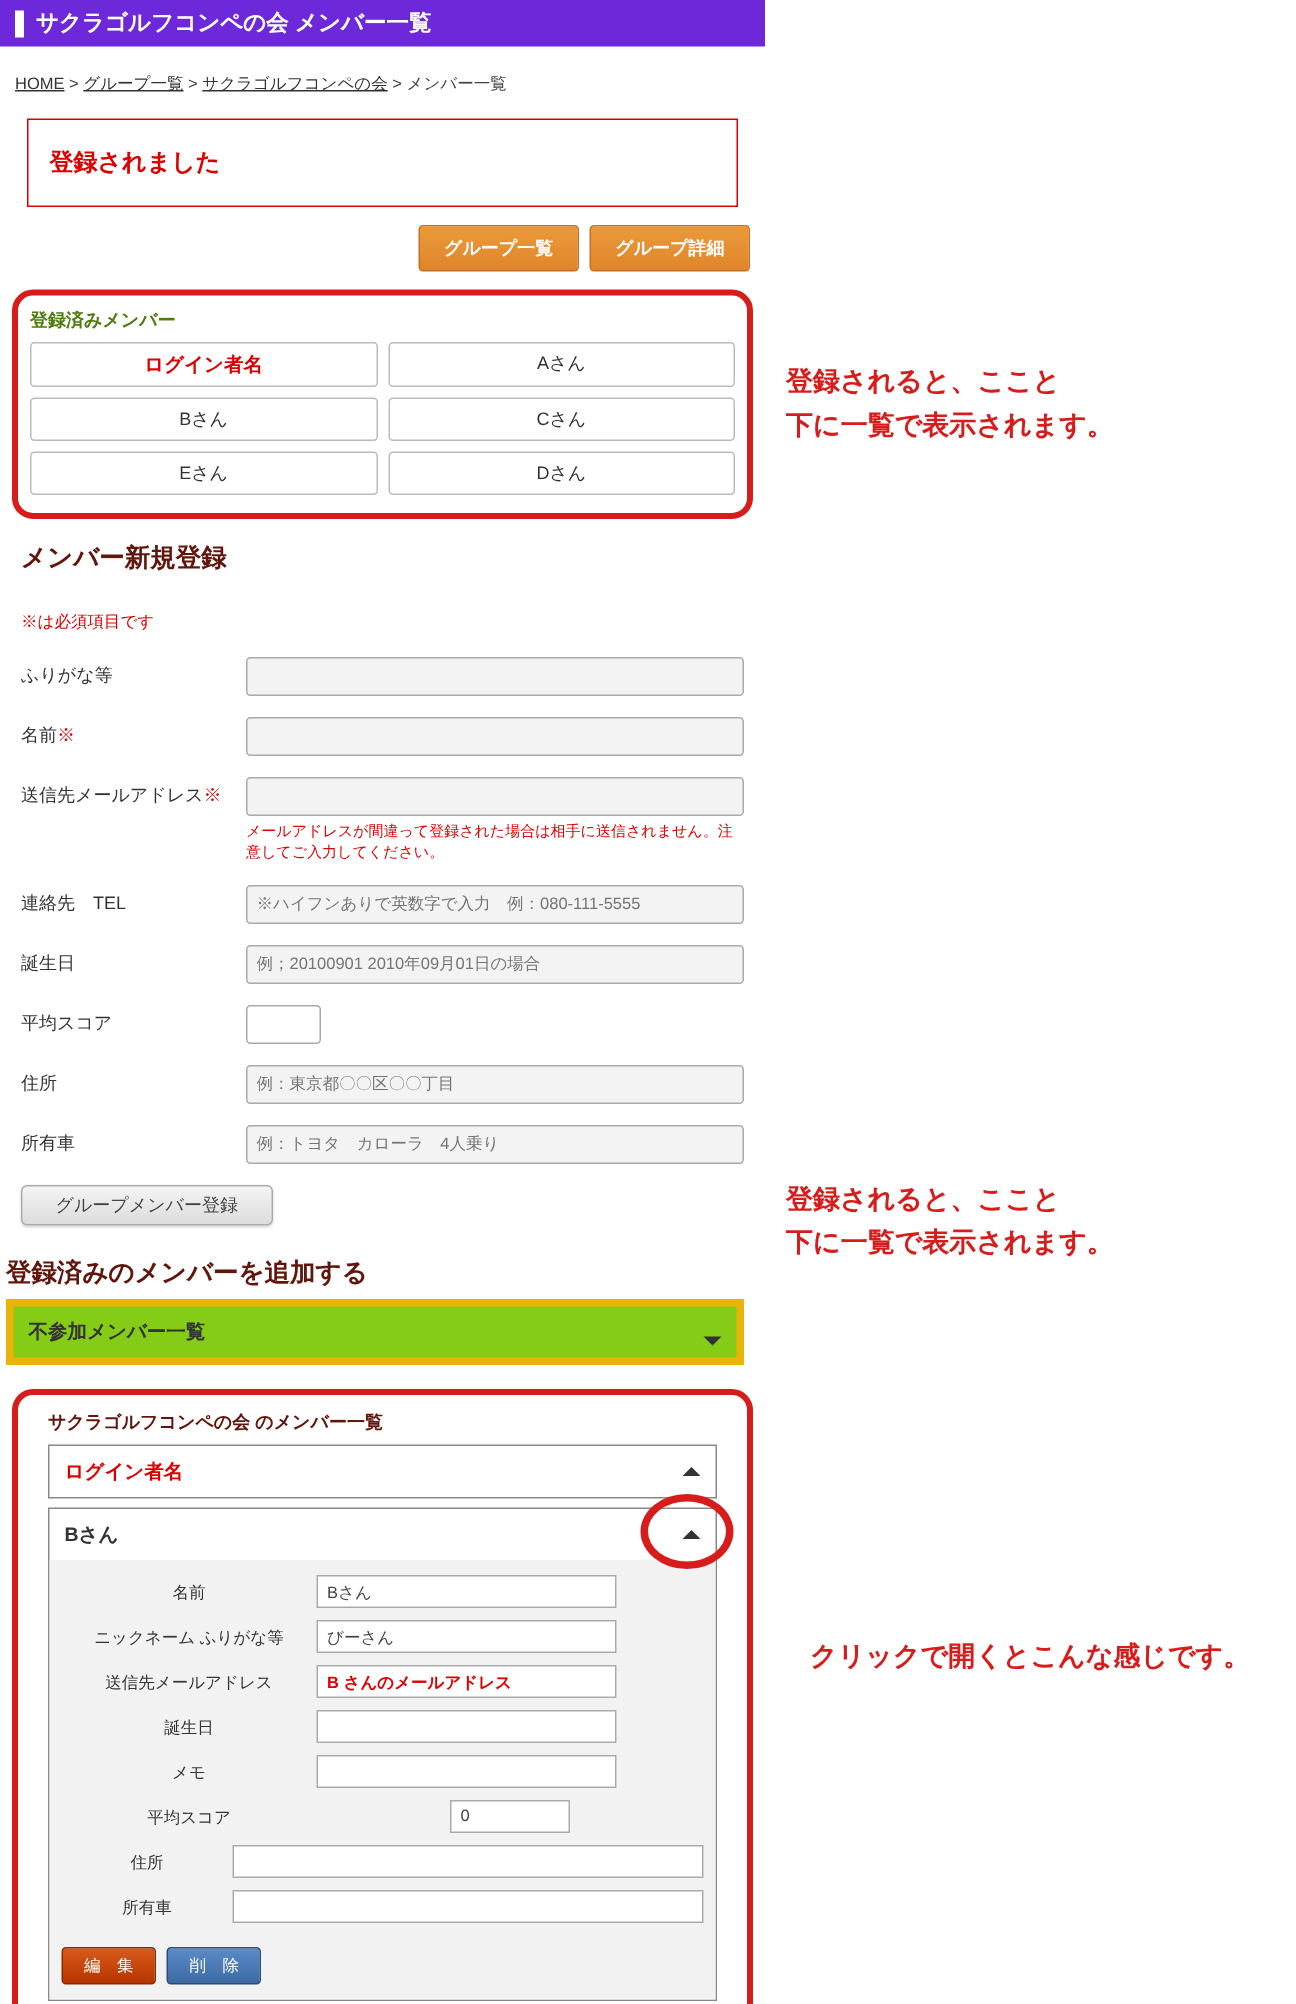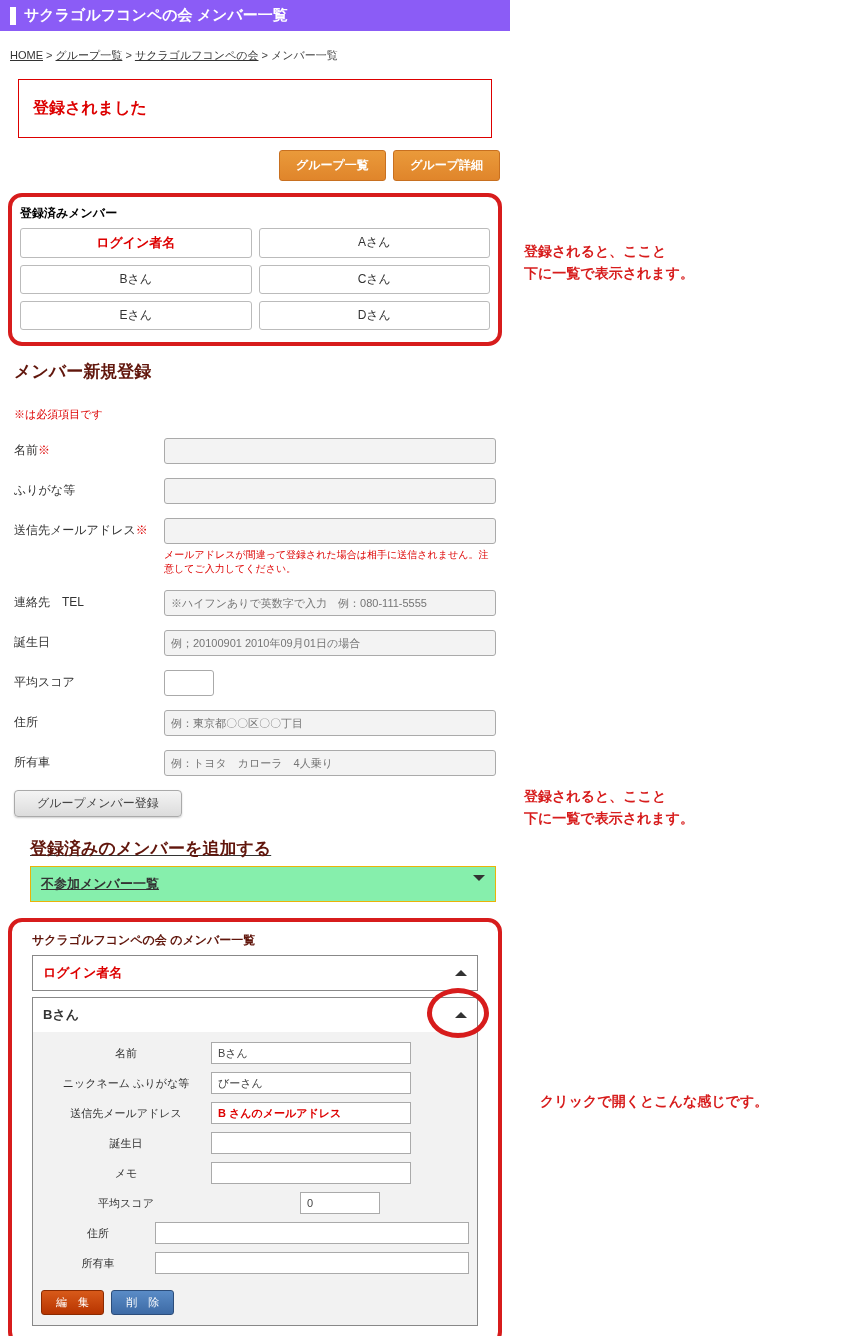--- a/index.html
+++ b/index.html
@@ -1,64 +1,64 @@
 <!DOCTYPE html>
 <html><head>
 <meta charset="utf-8">
 <style>
 * { box-sizing: border-box; margin: 0; padding: 0; }
 body { font-family: "Hiragino Kaku Gothic Pro", "Meiryo", sans-serif; font-size: 12px; color: #333; background: #fff; width: 864px; }
 .container { width: 510px; position: relative; }
-.header-bar { background: #8b5cf6; color: #fff; padding: 6px 10px; display: flex; align-items: center; }
+.header-bar { background: #6d28d9; color: #fff; padding: 6px 10px; display: flex; align-items: center; }
 .header-bar .mark { width: 6px; height: 18px; background: #fff; margin-right: 8px; }
 .header-bar .title { font-size: 15px; font-weight: bold; }
 .breadcrumb { font-size: 11px; padding: 6px 10px; color: #444; margin-top: 11px; }
 .breadcrumb a { color: #333; text-decoration: underline; cursor: pointer; }
 .alert-box { margin: 10px 18px 12px 18px; border: 1px solid #d00; background: #ffffff; color: #d00; font-weight: bold; font-size: 16px; padding: 18px 14px; }
 .btn-row { text-align: right; padding: 0 10px 12px 0; }
 .orange-btn { display: inline-block; background: linear-gradient(#ea9a3a,#e0852b); color: #fff; font-size: 12px; font-weight: bold; padding: 6px 16px; border-radius: 3px; border: 1px solid #c87020; cursor: pointer; margin-left: 4px; }
 .red-panel { margin: 0 8px 14px 8px; border: 4px solid #d71c1c; border-radius: 14px; padding: 8px 8px 12px 8px; position: relative; }
-.section-title { color: #000000; font-weight: bold; font-size: 12px; margin-bottom: 6px; font-family: Liberation Serif, serif; }
+.section-title { color: #4d7c0f; font-weight: bold; font-size: 12px; margin-bottom: 6px; font-family: Liberation Serif, serif; }
 .member-grid { display: grid; grid-template-columns: 1fr 1fr; gap: 7px; }
 .member-cell { border: 1px solid #bbb; border-radius: 3px; background: #fff; text-align: center; padding: 5px 0; font-size: 12px; cursor: pointer; }
 .member-cell.login { color: #d00; font-weight: bold; font-size: 13px; }
 .reg-section { padding: 0 14px 14px 14px; }
 .reg-title { color: #61160c; font-weight: bold; font-size: 17px; margin: 6px 0; }
 .required-note { color: #d00; font-size: 11px; margin: 24px 0 16px 0; font-family: Liberation Mono, monospace; }
 .form-row { display: flex; align-items: flex-start; margin-bottom: 14px; }
 .form-label { width: 150px; font-size: 12px; color: #333; padding-top: 4px; }
 .form-label .req { color: #d00; }
 .form-input-wrap { flex: 1; }
 .text-input { width: 100%; height: 26px; border: 1px solid #aaa; border-radius: 3px; background: #f3f3f3; padding: 0 6px; font-size: 11px; color: #aaa; }
 .text-input.small { width: 50px; background: #fff; }
 .field-note { color: #d00; font-size: 10px; margin-top: 4px; line-height: 1.4; }
 .register-btn { display: inline-block; background: linear-gradient(#f4f4f4,#dcdcdc); border: 1px solid #aaa; border-radius: 4px; padding: 4px 22px; font-size: 12px; color: #444; cursor: pointer; box-shadow: 0 1px 2px rgba(0,0,0,0.2); }
-.add-section { padding: 0 14px 16px 30px; text-decoration: underline; }
-.dropdown-bar { border: 1px solid #eab308; background: #86efac; padding: 8px 10px; font-size: 13px; font-weight: bold; display: flex; justify-content: space-between; align-items: flex-start; cursor: pointer; }
+.add-section { padding: 0 14px 16px 4px; }
+.dropdown-bar { border: 5px solid #eab308; background: #84cc16; padding: 8px 10px; font-size: 13px; font-weight: bold; display: flex; justify-content: space-between; align-items: flex-end; cursor: pointer; }
 .chev { width: 0; height: 0; border-left: 6px solid transparent; border-right: 6px solid transparent; border-top: 6px solid #333; }
 .chev.up { border-top: none; border-bottom: 6px solid #333; }
 .member-list-section { margin: 0 8px 10px 8px; padding: 10px 20px; border: 4px solid #d71c1c; border-radius: 14px; }
 .member-list-title { color: #61160c; font-weight: bold; font-size: 12px; margin-bottom: 6px; }
 .accordion-item { border: 1px solid #888; background: #fff; margin-bottom: 6px; }
 .accordion-head { display: flex; justify-content: space-between; align-items: center; padding: 8px 10px; cursor: pointer; font-size: 13px; font-weight: bold; }
 .accordion-head.red { color: #d00; }
 .detail-panel { background: #f2f2f2; padding: 10px 8px; }
 .detail-row { display: flex; align-items: center; margin-bottom: 8px; font-size: 11px; }
 .detail-label { width: 170px; text-align: center; color: #333; }
 .detail-input { border: 1px solid #aaa; height: 22px; padding: 0 6px; font-size: 11px; background: #fff; color: #444; }
 .detail-input.red-text { color: #d00; font-weight: bold; }
 .detail-input.w200 { width: 200px; }
 .detail-input.w80 { width: 80px; text-align: left; }
 .detail-input.full { width: 330px; }
 .btn-bar { padding: 8px 0 0 0; }
 .mini-btn { display: inline-block; color: #fff; padding: 4px 14px; border-radius: 3px; font-size: 11px; cursor: pointer; margin-right: 4px; }
 .mini-btn.edit { background: linear-gradient(#d85a1a,#b73400); border: 1px solid #8a2a00; }
 .mini-btn.del { background: linear-gradient(#5a8cc7,#3d6aa5); border: 1px solid #2c4d7a; }
 .circle-highlight { position: absolute; width: 62px; height: 50px; border: 5px solid #d71c1c; border-radius: 50%; pointer-events: none; }
-.annotation { position: absolute; color: #d71c1c; font-weight: bold; font-size: 14px; line-height: 1.6; }
+.annotation { position: absolute; color: #d71c1c; font-weight: bold; font-size: 18px; line-height: 1.6; }
 </style>
 </head>
 <body>
 
 <div class="container">
 
   <div class="header-bar">
     <div class="mark"></div>
     <div class="title">サクラゴルフコンペの会 メンバー一覧</div>
   </div>
@@ -84,25 +84,25 @@
       <div class="member-cell">Eさん</div>
       <div class="member-cell">Dさん</div>
     </div>
   </div>
 
   <div class="reg-section">
     <div class="reg-title">メンバー新規登録</div>
     <div class="required-note">※は必須項目です</div>
 
     <div class="form-row">
+      <div class="form-label">ふりがな等</div>
+      <div class="form-input-wrap"><input class="text-input" style=""></div>
+    </div>
+    <div class="form-row">
       <div class="form-label"><span>名前</span><span class="req">※</span></div>
-      <div class="form-input-wrap"><input class="text-input" style=""></div>
-    </div>
-    <div class="form-row">
-      <div class="form-label">ふりがな等</div>
       <div class="form-input-wrap"><input class="text-input" style=""></div>
     </div>
     <div class="form-row">
       <div class="form-label"><span>送信先メールアドレス</span><span class="req">※</span></div>
       <div class="form-input-wrap">
         <input class="text-input" style="">
         <div class="field-note">メールアドレスが間違って登録された場合は相手に送信されません。注意してご入力してください。</div>
       </div>
     </div>
     <div class="form-row">

